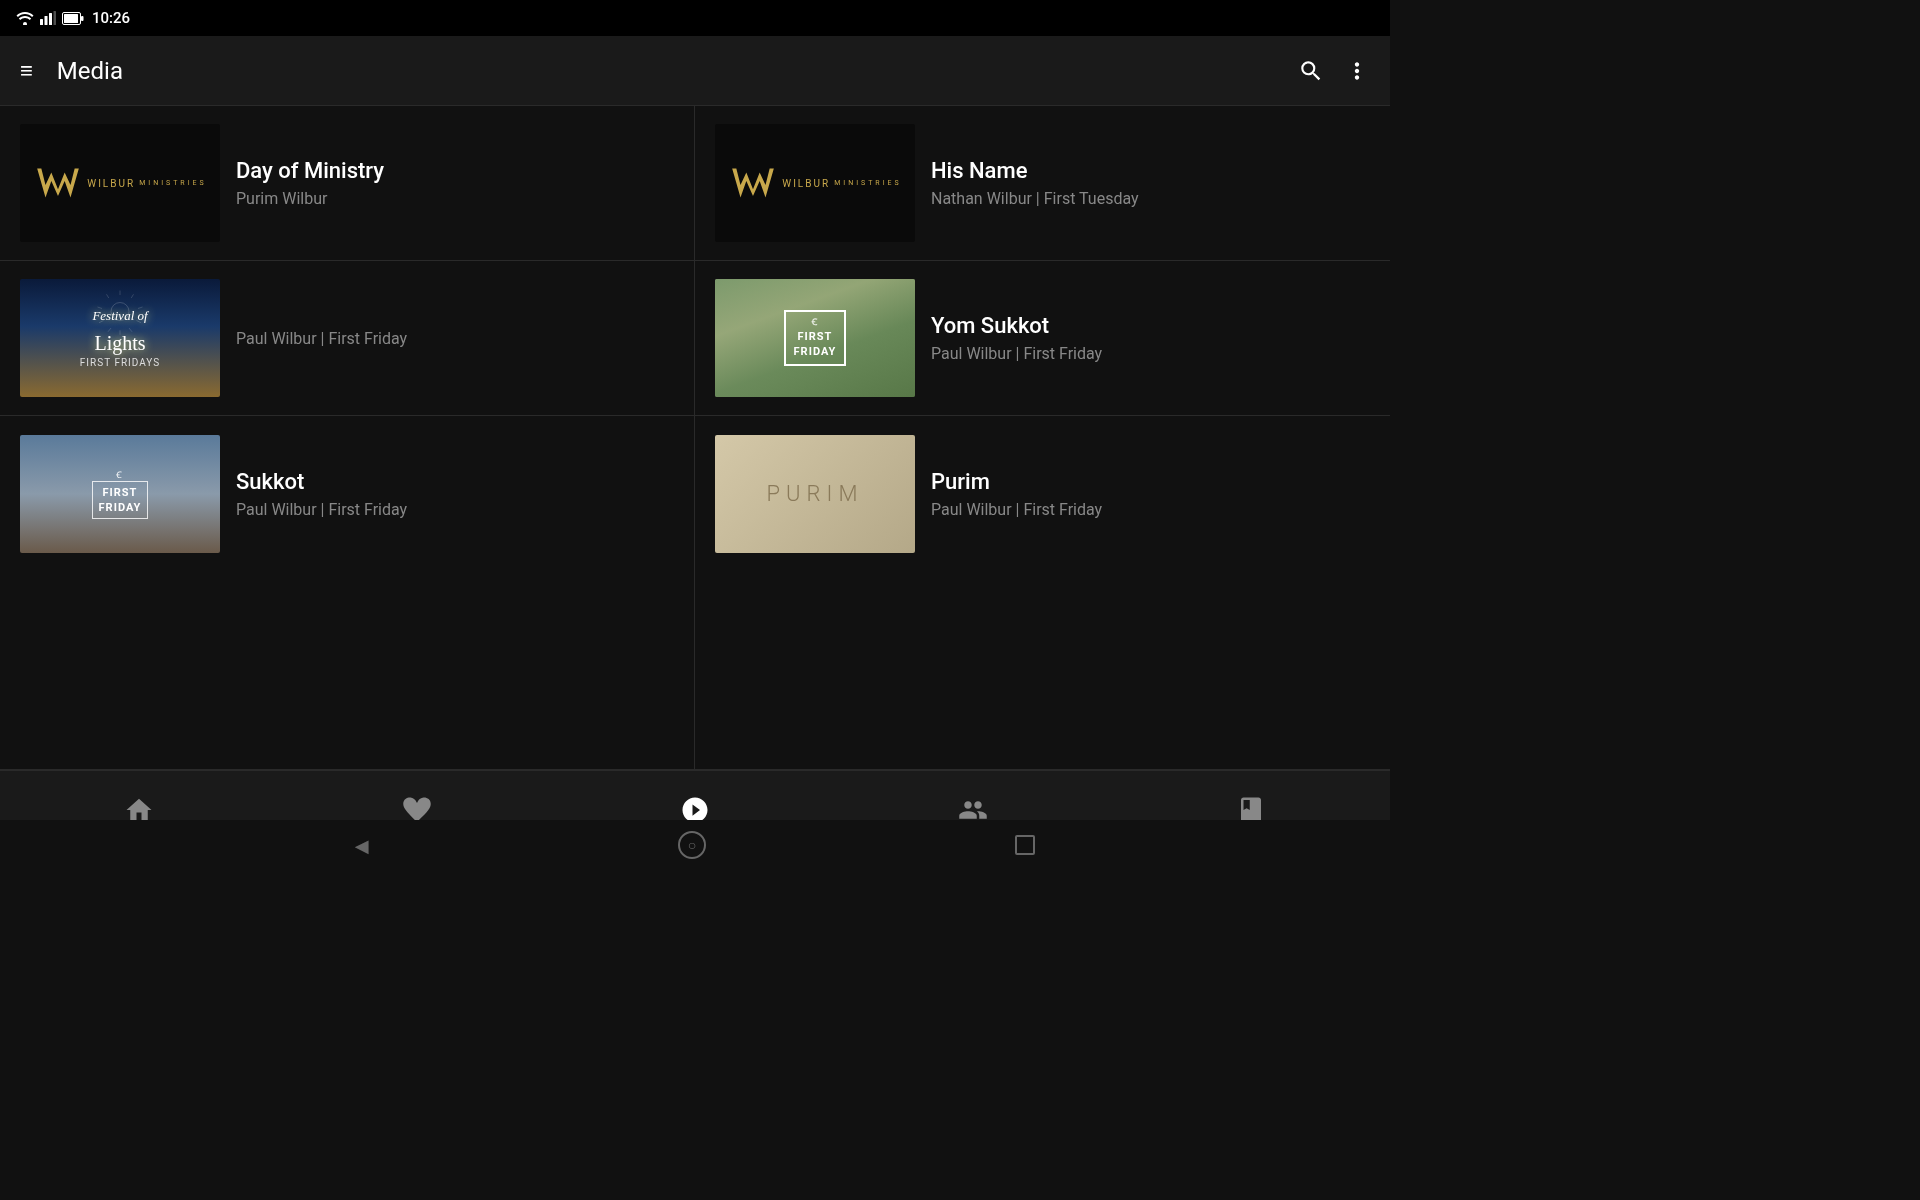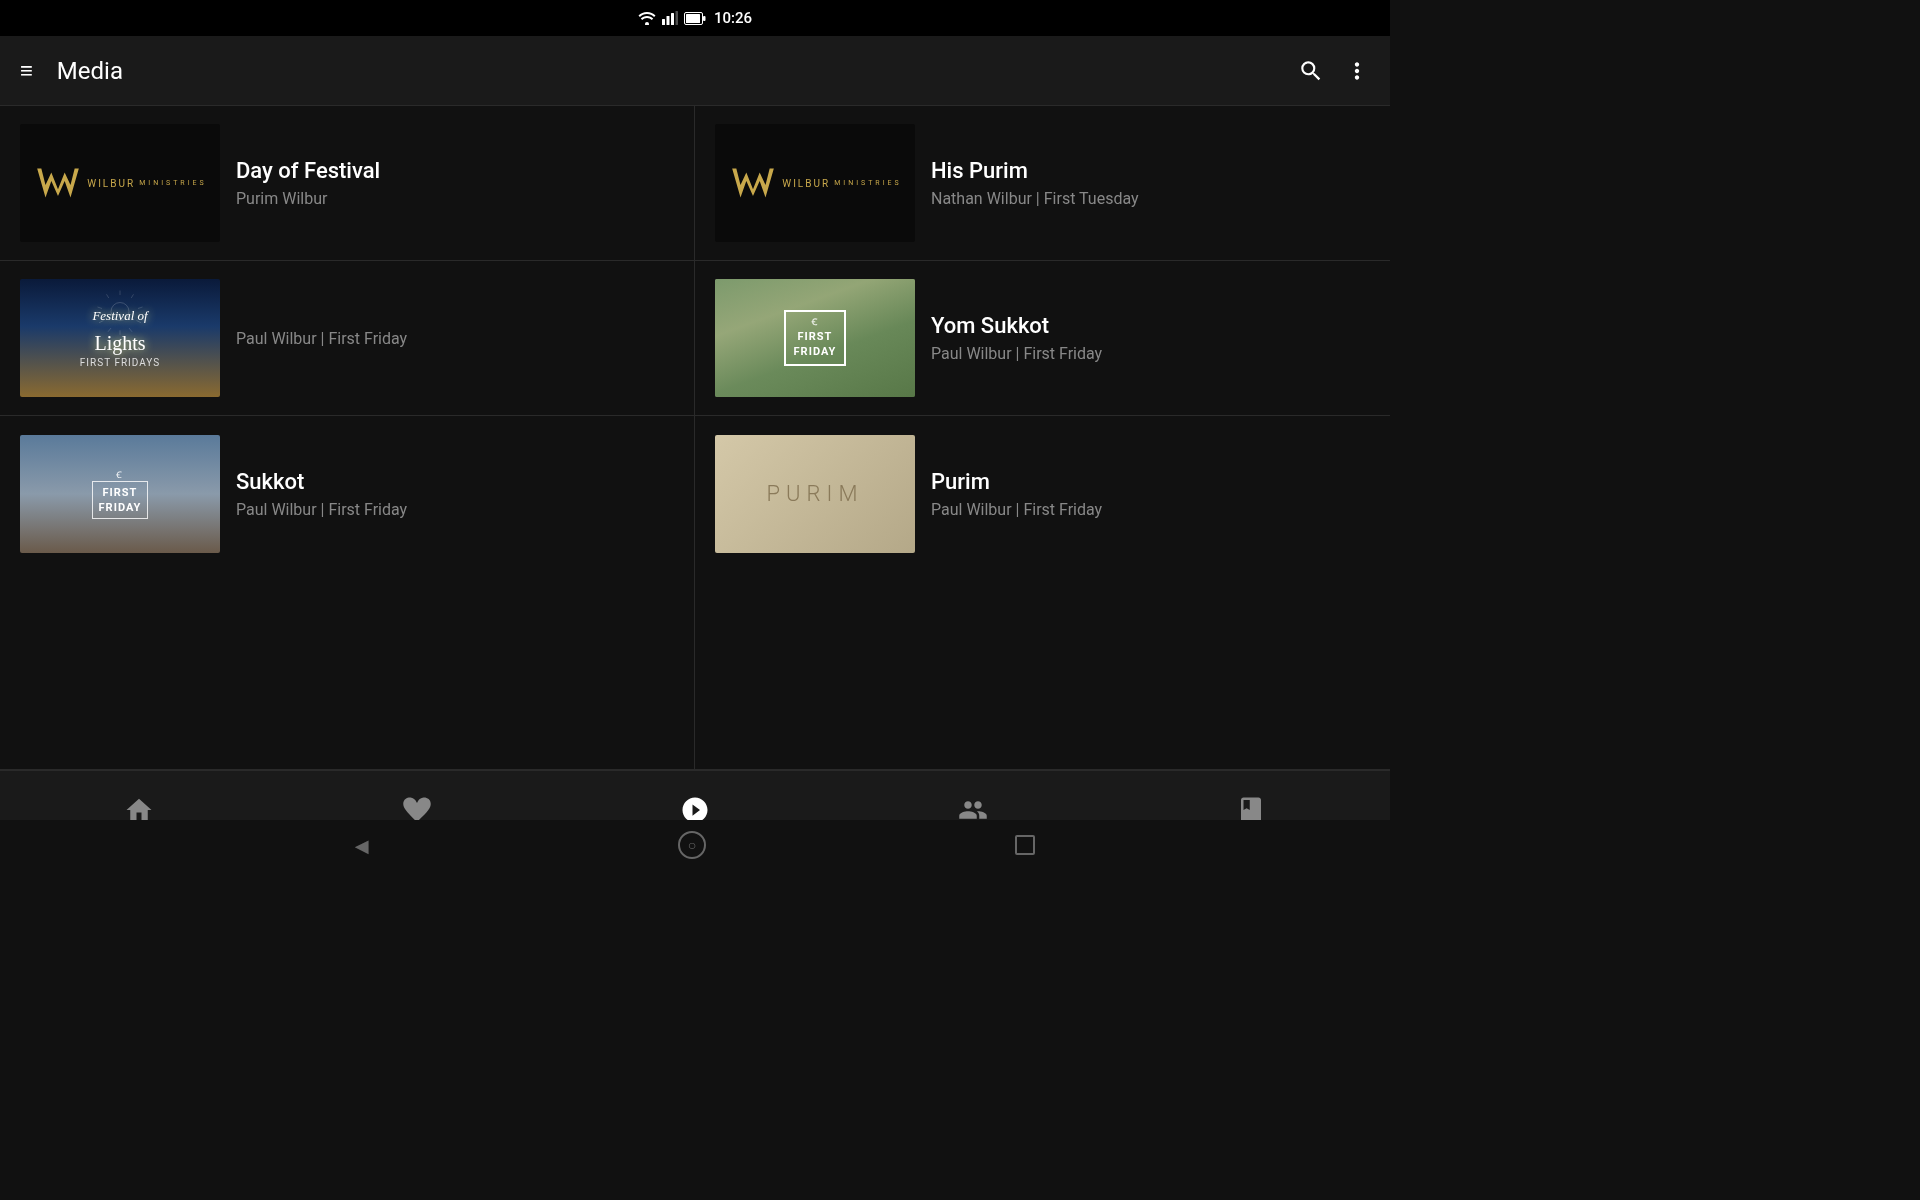--- a/index.html
+++ b/index.html
@@ -12,21 +12,21 @@
       overflow: hidden;
       position: relative;
     }
 
     
     .status-bar {
       height: 36px;
       background: #000;
       display: flex;
       align-items: center;
-      justify-content: center;
+      justify-content: flex-start;
       padding: 0 16px;
       gap: 8px;
     }
     .status-bar .time {
       font-size: 15px;
       font-weight: 500;
       color: #fff;
     }
     .status-icons {
       display: flex;
@@ -288,21 +288,21 @@
       <div class="thumbnail thumb-wilbur">
         <div class="wilbur-logo">
           <svg class="wilbur-w" viewBox="0 0 60 45">
             <path d="M5 5 L15 40 L22 20 L30 38 L38 20 L45 40 L55 5 L50 5 L45 25 L38 10 L30 30 L22 10 L15 25 L10 5 Z" fill="#c8a84b"></path>
           </svg>
           <div style="color:#c8a84b;font-size:10px;letter-spacing:2px;">WILBUR</div>
           <div style="color:#c8a84b;font-size:7px;letter-spacing:3px;">MINISTRIES</div>
         </div>
       </div>
       <div class="media-info">
-        <div class="media-title">Day of Festival</div>
+        <div class="media-title">Day of Ministry</div>
         <div class="media-subtitle">Purim Wilbur</div>
       </div>
     </div>
 
     <div class="media-item">
       <div class="thumbnail thumb-festival">
         <svg class="festival-sunburst" viewBox="0 0 80 80">
           <circle cx="40" cy="30" r="12" fill="none" stroke="white" stroke-width="1" opacity="0.6"></circle>
           <g stroke="white" stroke-width="1" opacity="0.5">
             <line x1="40" y1="8" x2="40" y2="2"></line>
@@ -350,21 +350,21 @@
       <div class="thumbnail thumb-wilbur">
         <div class="wilbur-logo">
           <svg width="50" height="38" viewBox="0 0 60 45">
             <path d="M5 5 L15 40 L22 20 L30 38 L38 20 L45 40 L55 5 L50 5 L45 25 L38 10 L30 30 L22 10 L15 25 L10 5 Z" fill="#c8a84b"></path>
           </svg>
           <div style="color:#c8a84b;font-size:10px;letter-spacing:2px;">WILBUR</div>
           <div style="color:#c8a84b;font-size:7px;letter-spacing:3px;">MINISTRIES</div>
         </div>
       </div>
       <div class="media-info">
-        <div class="media-title">His Purim</div>
+        <div class="media-title">His Name</div>
         <div class="media-subtitle">Nathan Wilbur | First Tuesday</div>
       </div>
     </div>
 
     <div class="media-item">
       <div class="thumbnail thumb-yom">
 
         <div style="position:absolute;inset:0;background:linear-gradient(160deg,#7a9a6a 0%,#9aaa7a 30%,#6a8a5a 60%,#5a7a4a 100%);opacity:0.85;"></div>
         <div class="yom-overlay">
           <div class="first-friday-badge">

